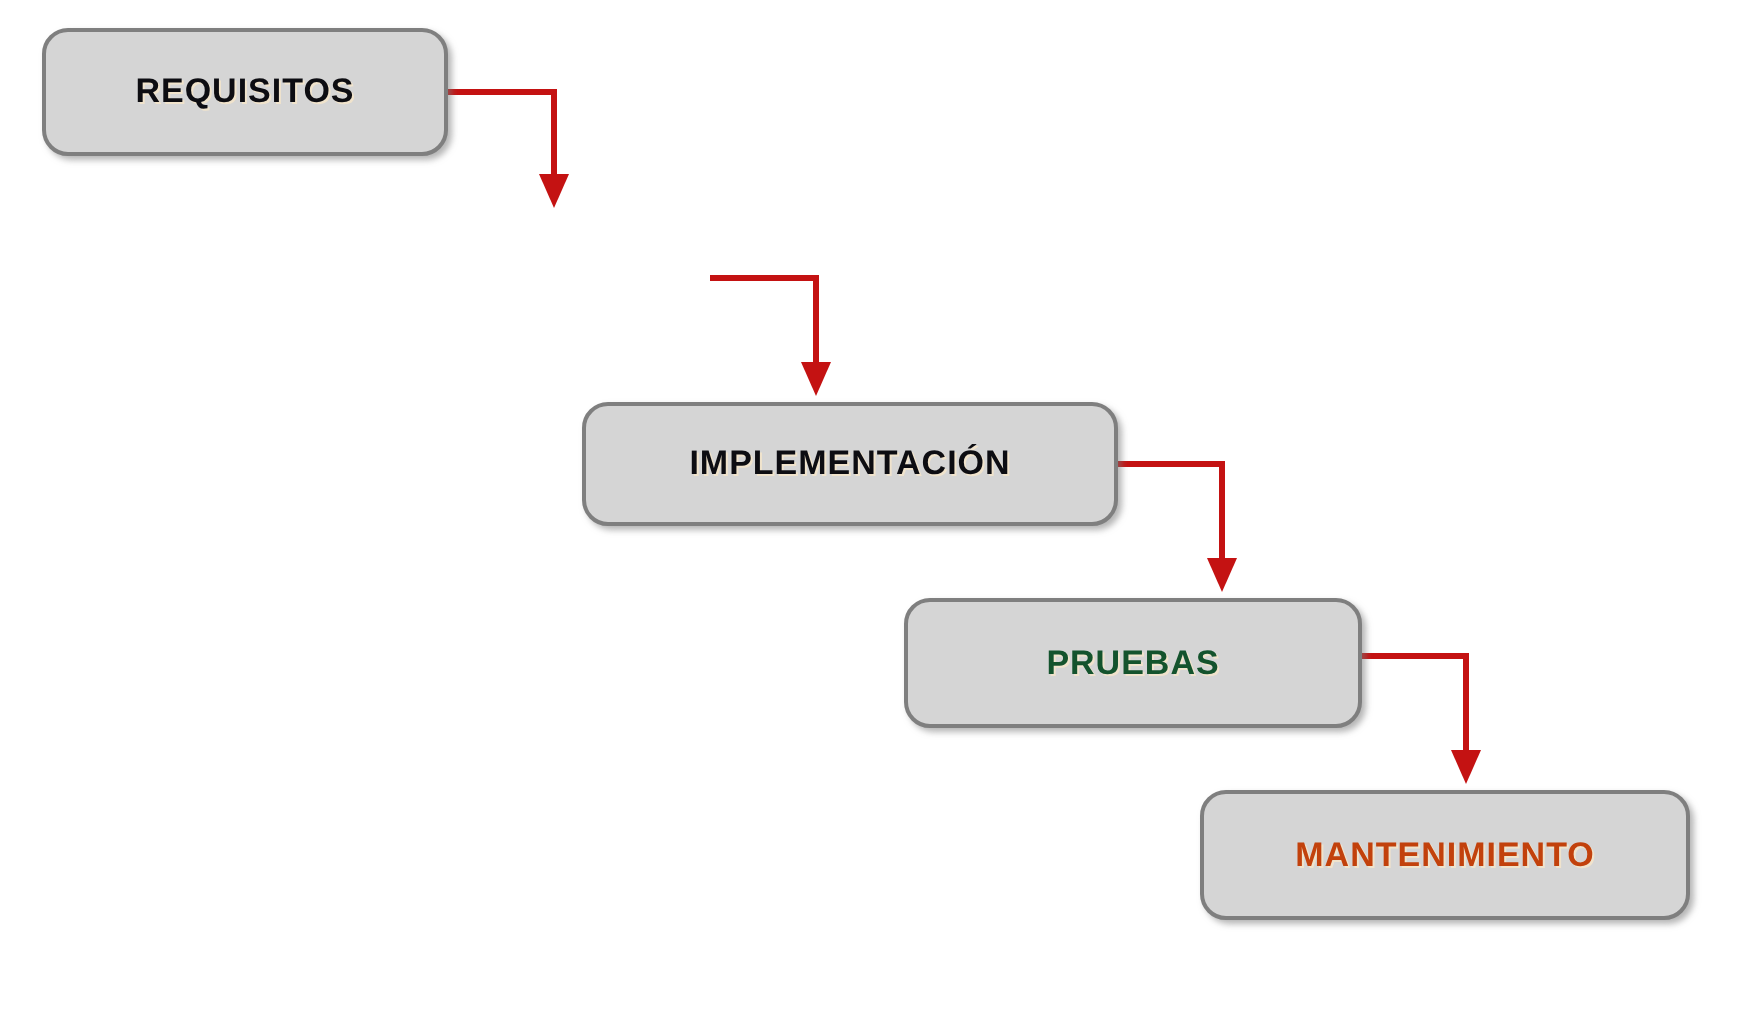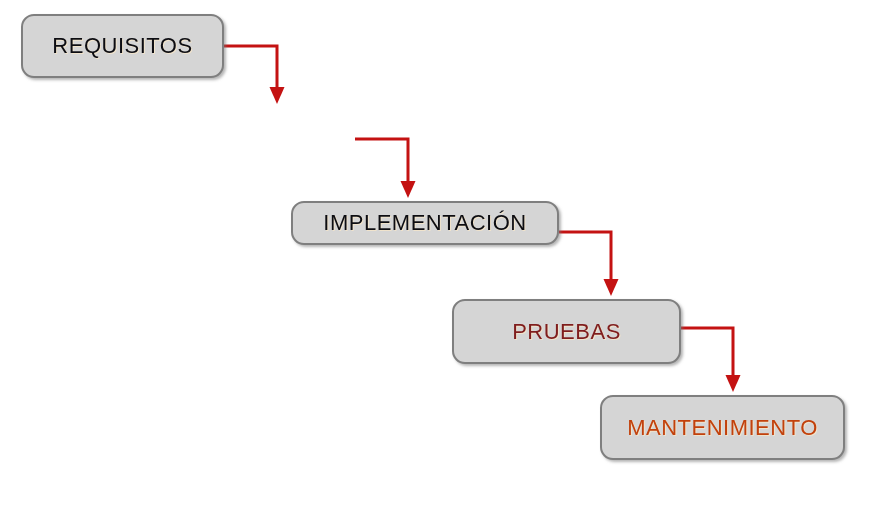--- a/index.html
+++ b/index.html
@@ -35,22 +35,22 @@
     border: 2px solid #7f7f7f;
     border-radius: 13px;
     box-shadow: 2px 2px 3px rgba(120,120,120,0.55);
     display: flex;
     align-items: center;
     justify-content: center;
     z-index: 2;
   }
   .phase-label {
     font-family: "Liberation Sans", sans-serif;
-    font-weight: normal;
-    font-size: 22px;
+    font-weight: bold;
+    font-size: 17px;
     letter-spacing: 0.5px;
     color: #0d0d12;
     white-space: nowrap;
     text-shadow: 1px 1px 0 rgba(255,235,200,0.65);
   }
 </style>
 </head>
 <body>
 
 <div id="diagram">
@@ -72,25 +72,25 @@
         <path d="M 681 328 L 733 328 L 733 377" fill="none" stroke="#c41212" stroke-width="3" stroke-linecap="butt" stroke-linejoin="miter"></path>
         <polygon points="733,392 725.5,375 740.5,375" fill="#c41212"></polygon>
       </g>
     </svg>
 
   <div class="phase-box" id="box-requisitos" style="left: 21px; top: 14px; width: 203px; height: 64px; background: rgb(213, 213, 213); border-color: rgb(127, 127, 127); border-radius: 13px;">
     <span class="phase-label" style="color: rgb(13, 13, 18);">REQUISITOS</span>
   </div>
 
 
-  <div class="phase-box" id="box-implementacion" style="left: 291px; top: 201px; width: 268px; height: 44px; background: rgb(213, 213, 213); border-color: rgb(127, 127, 127); border-radius: 13px;">
+  <div class="phase-box" id="box-implementacion" style="left: 291px; top: 201px; width: 268px; height: 62px; background: rgb(213, 213, 213); border-color: rgb(127, 127, 127); border-radius: 13px;">
     <span class="phase-label" style="color: rgb(13, 13, 18);">IMPLEMENTACIÓN</span>
   </div>
 
   <div class="phase-box" id="box-pruebas" style="left: 452px; top: 299px; width: 229px; height: 65px; background: rgb(213, 213, 213); border-color: rgb(127, 127, 127); border-radius: 13px;">
-    <span class="phase-label" style="color: #7f1d1d;">PRUEBAS</span>
+    <span class="phase-label" style="color: #14532d;">PRUEBAS</span>
   </div>
 
   <div class="phase-box" id="box-mantenimiento" style="left: 600px; top: 395px; width: 245px; height: 65px; background: rgb(213, 213, 213); border-color: rgb(127, 127, 127); border-radius: 13px;">
     <span class="phase-label" style="color: #c2410c;">MANTENIMIENTO</span>
   </div>
 
 </div>
 
 </body></html>

